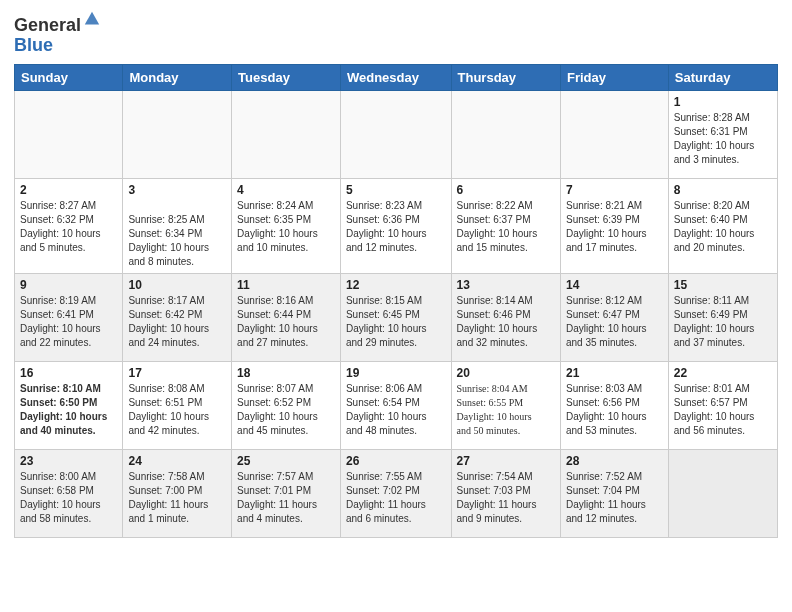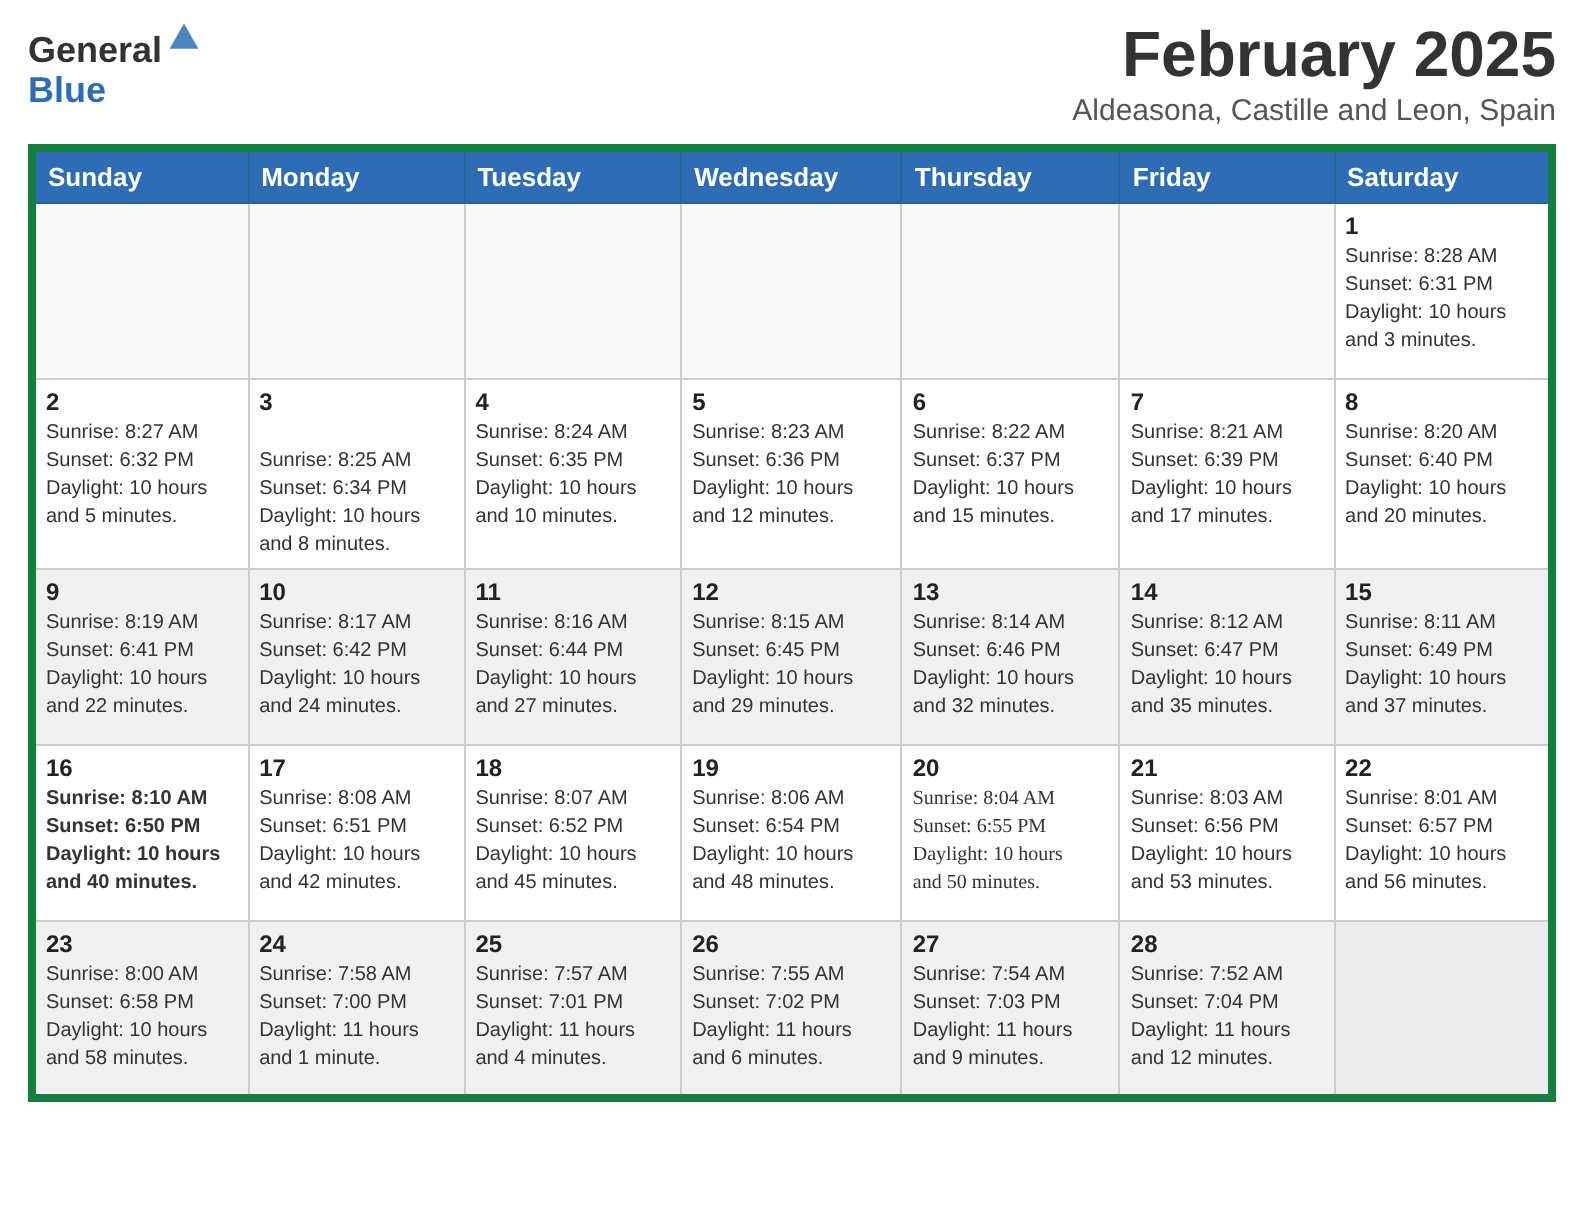--- a/index.html
+++ b/index.html
@@ -57,21 +57,21 @@
       line-height: 1.1;
     }
     .location-title {
       font-size: 15px;
       color: #555;
       margin-top: 2px;
     }
     .calendar {
       width: 100%;
       border-collapse: collapse;
-      border: 4px solid #15803d;
+      border: 1px solid #15803d;
     }
     .calendar th {
       background: #2e6db4;
       color: #fff;
       font-size: 13px;
       font-weight: bold;
       padding: 5px 6px;
       text-align: left;
       border: 1px solid #2563a0;
     }
@@ -117,24 +117,20 @@
       <div class="logo-text">
         <div style="display:flex;align-items:center;">
           <span class="logo-general">General</span>
           <svg class="logo-icon" viewBox="0 0 20 20" xmlns="http://www.w3.org/2000/svg">
             <polygon points="2,16 10,2 18,16" fill="#2e6db4" opacity="0.85"></polygon>
           </svg>
         </div>
         <span class="logo-blue">Blue</span>
       </div>
     </div>
-    <div class="title-area">
-      <div class="month-title">February 2025</div>
-      <div class="location-title">Aldeasona, Castille and Leon, Spain</div>
-    </div>
   </div>
 
   <table class="calendar">
     <thead>
       <tr>
       <th>Sunday</th>
           <th>Monday</th>
           <th>Tuesday</th>
           <th>Wednesday</th>
           <th>Thursday</th>

